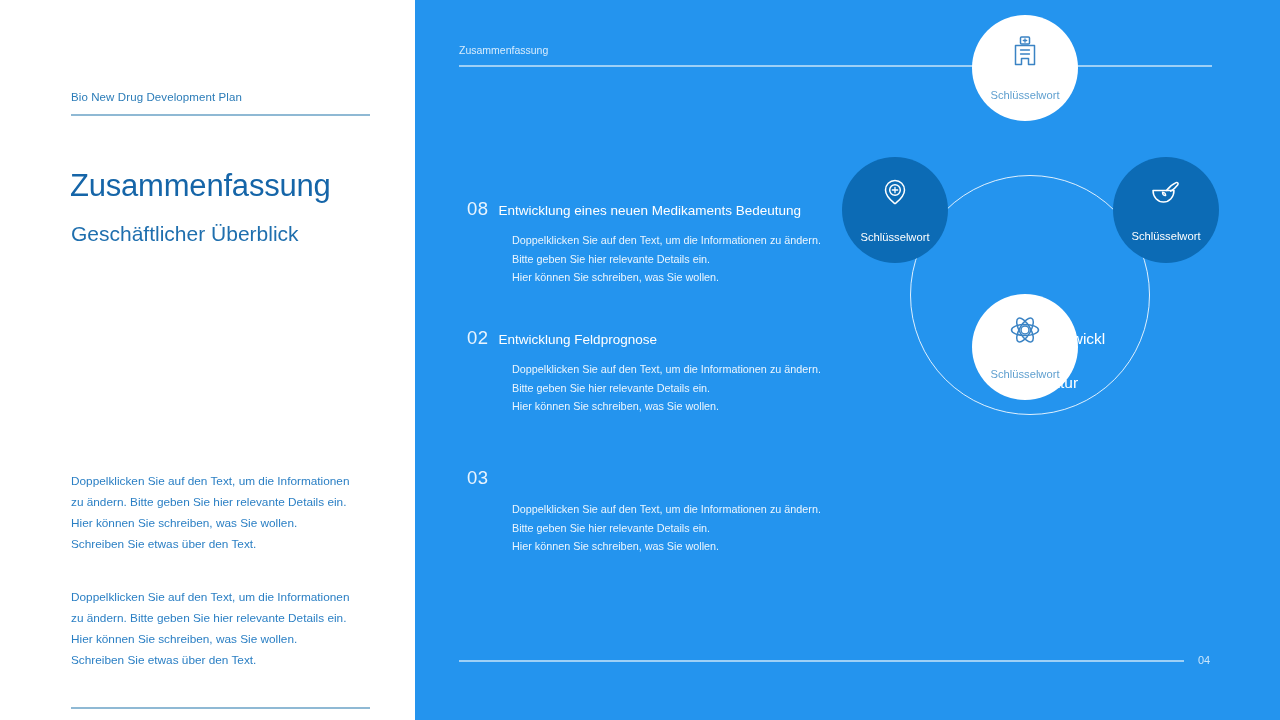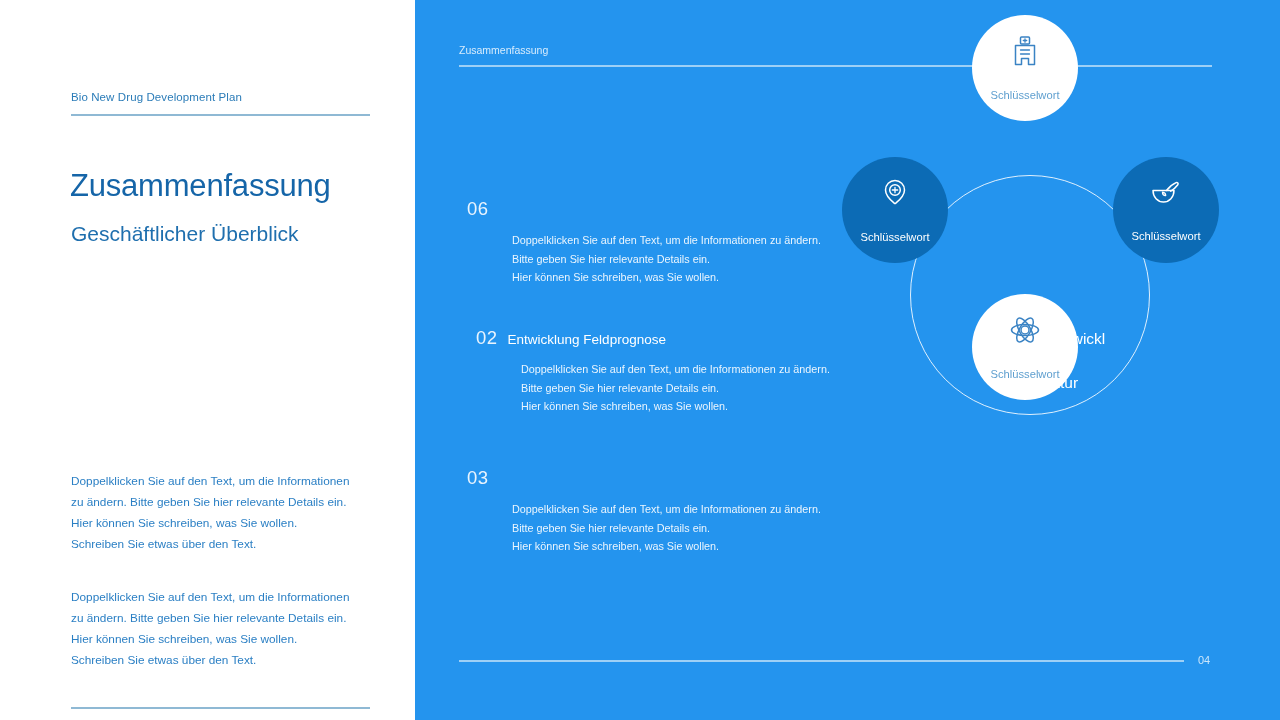--- a/index.html
+++ b/index.html
@@ -109,21 +109,21 @@
     text-align: center;
   }
 
   
   .item {
     position: absolute;
     left: 52px;
     width: 400px;
   }
   .item.i1 { top: 198px; }
-  .item.i2 { top: 327px; margin-left: 9px; }
+  .item.i2 { top: 327px; }
   .item.i3 { top: 467px; }
   .item-head {
     display: flex;
     align-items: baseline;
     gap: 10px;
   }
   .item-num {
     font-size: 18.5px;
     color: #e9f4fe;
     font-weight: 300;
@@ -232,21 +232,22 @@
     <div class="footer-rule"></div>
   </div>
 
   <div class="right-panel">
 
     <div class="r-eyebrow">Zusammenfassung</div>
     <div class="r-eyebrow-rule"></div>
 
     <div class="item i1">
       <div class="item-head">
-        <span class="item-num">06</span>
+        <span class="item-num">08</span>
+        <span class="item-title">Entwicklung eines neuen Medikaments Bedeutung</span>
       </div>
       <div class="item-body">
         <div>Doppelklicken Sie auf den Text, um die Informationen zu ändern.</div>
         <div>Bitte geben Sie hier relevante Details ein.</div>
         <div>Hier können Sie schreiben, was Sie wollen.</div>
       </div>
     </div>
 
     <div class="item i2">
       <div class="item-head">

